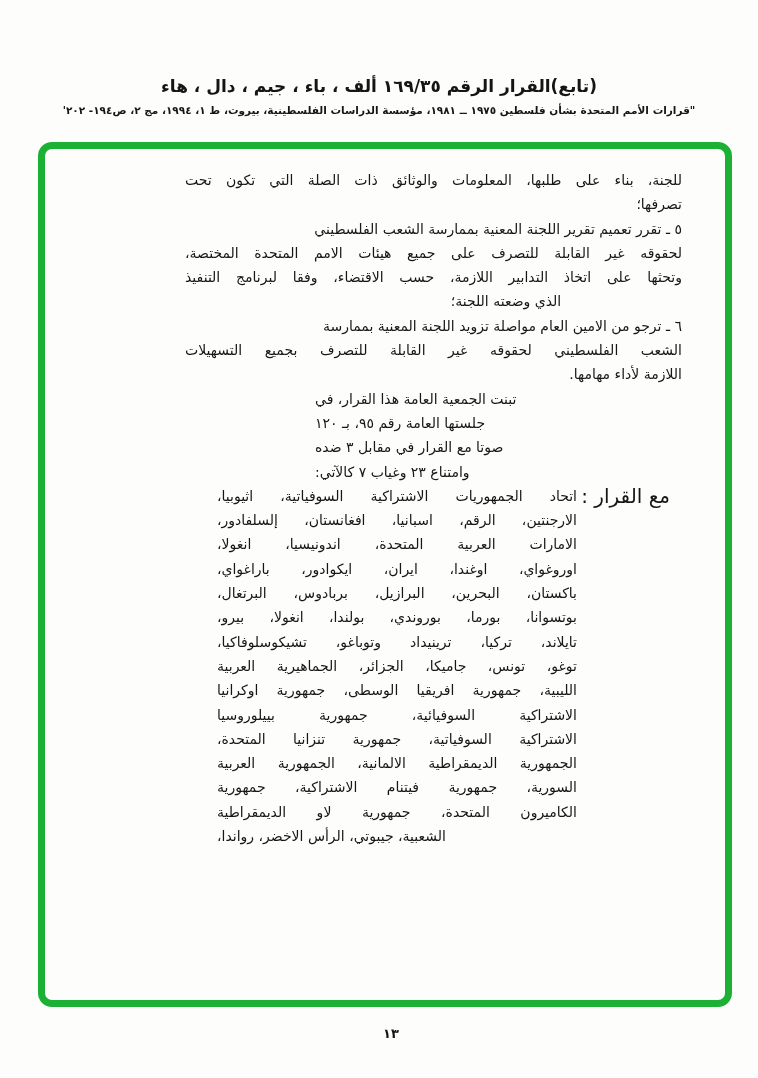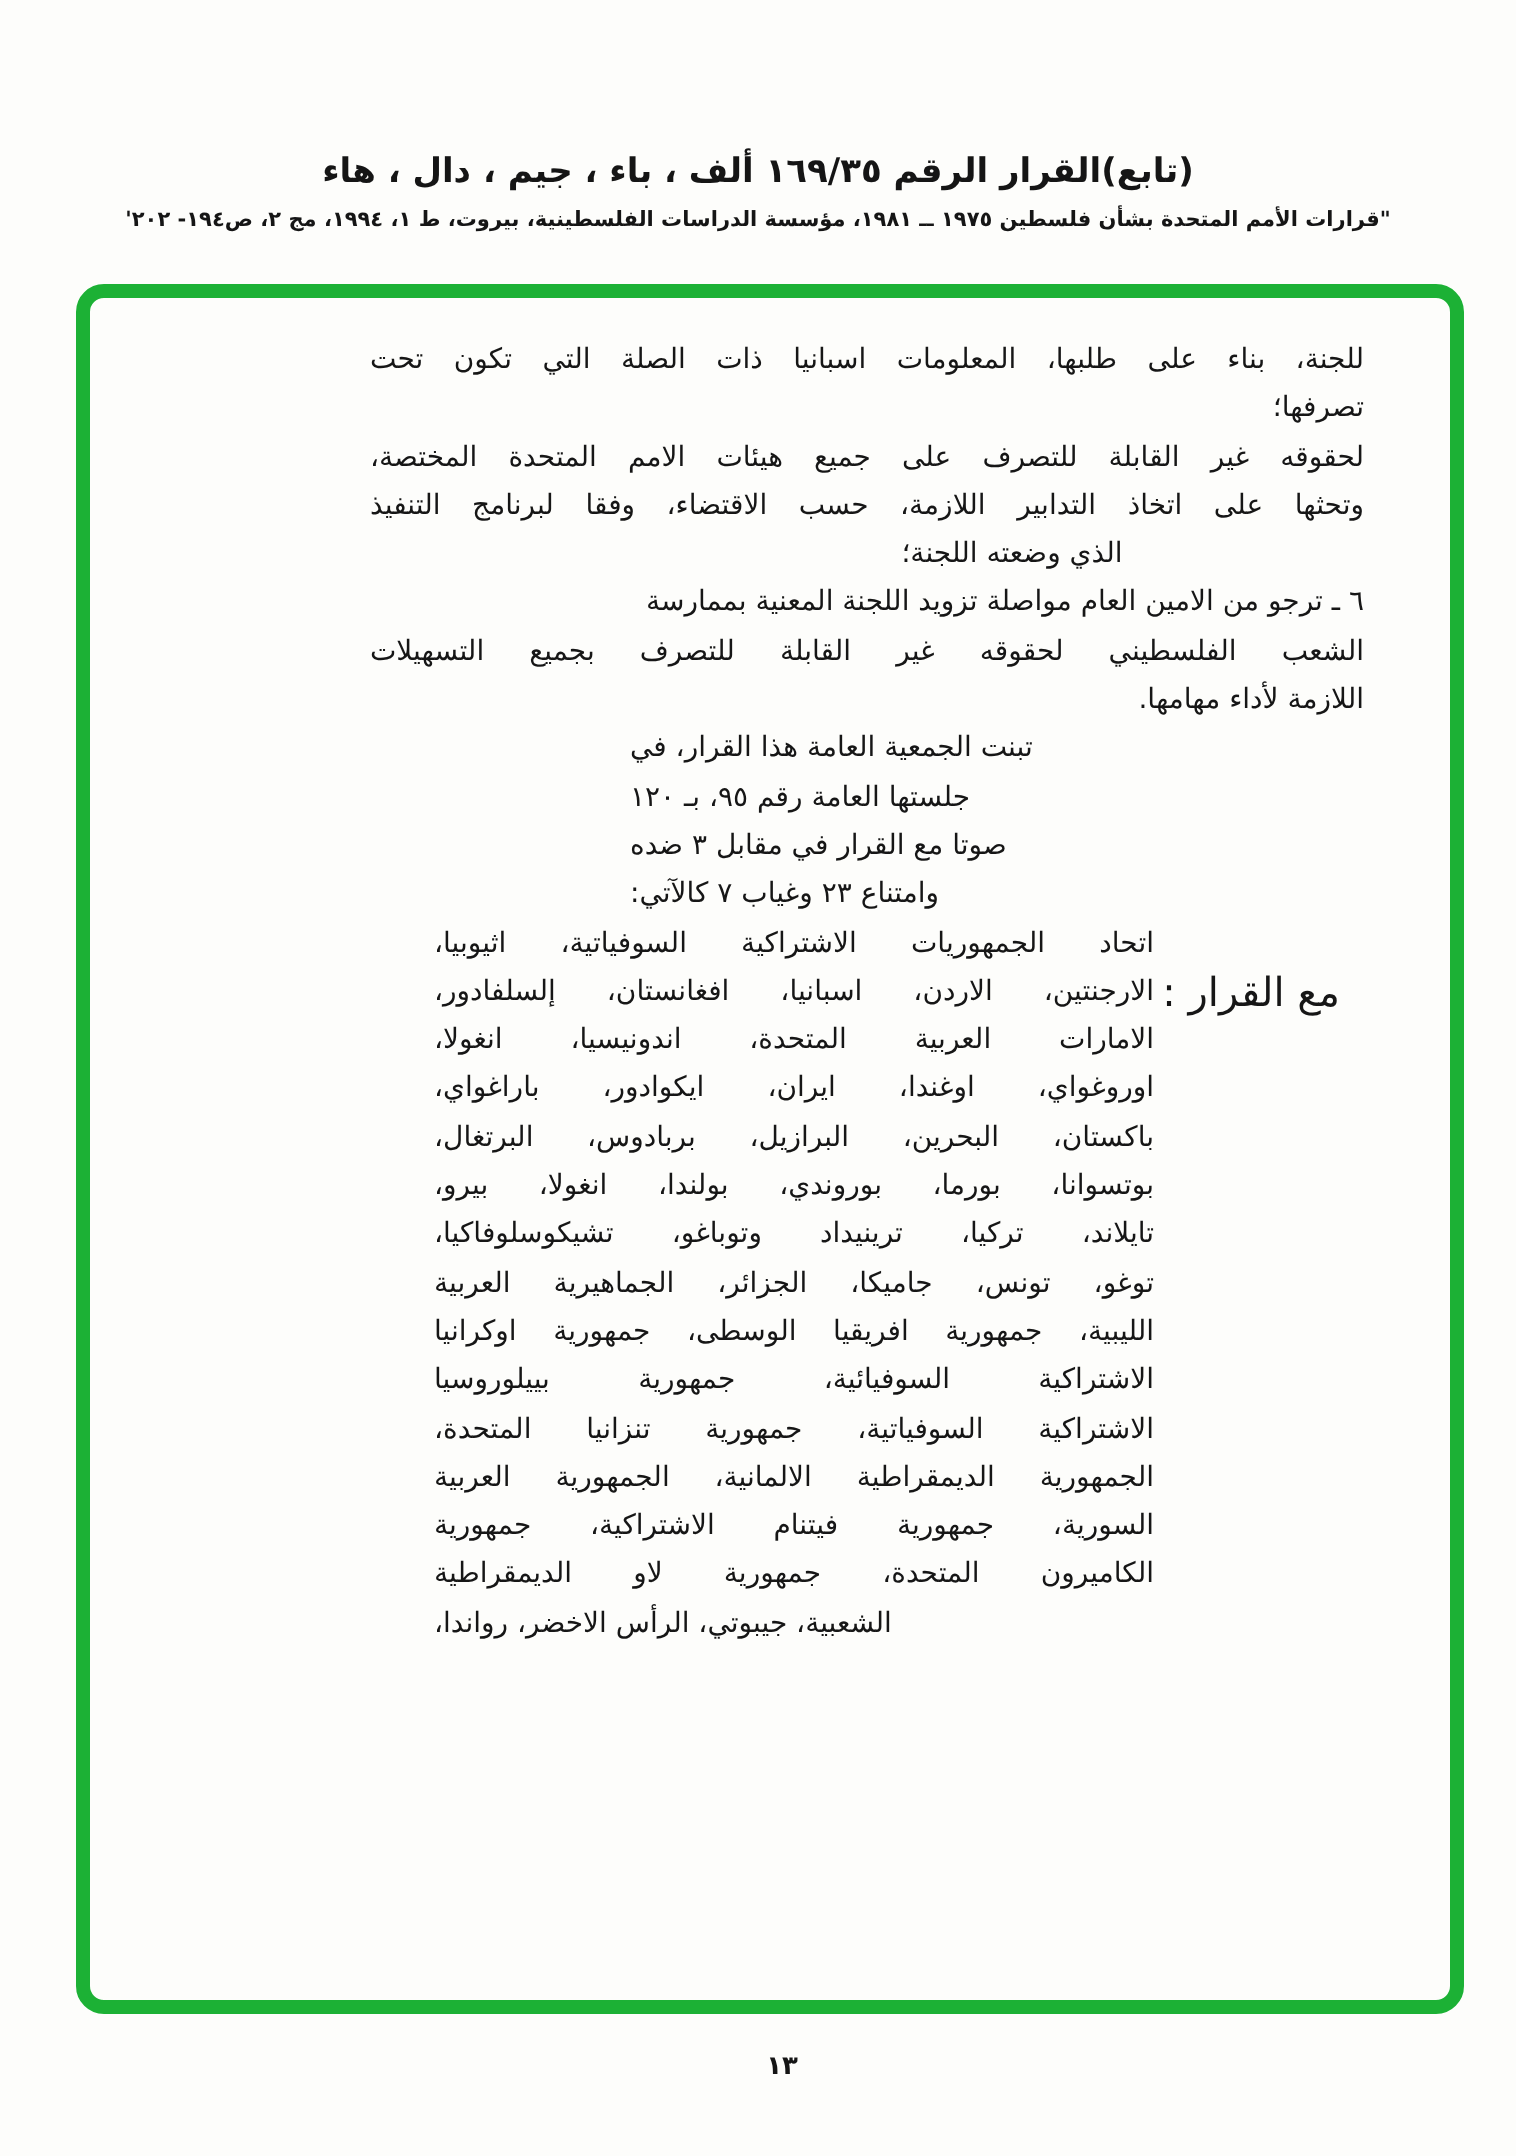--- a/index.html
+++ b/index.html
@@ -45,34 +45,35 @@
 <div id="page">
 
   <div id="doc-title" class="hline">(تابع)القرار الرقم ١٦٩/٣٥ ألف ، باء ، جيم ، دال ، هاء</div>
 
   <div id="doc-source" class="hline">"قرارات الأمم المتحدة بشأن فلسطين ١٩٧٥ ــ ١٩٨١، مؤسسة الدراسات الفلسطينية، بيروت، ط ١، ١٩٩٤، مج ٢، ص١٩٤- ٢٠٢'</div>
 
   <div id="frame" style="border-color: rgb(28, 177, 53);"></div>
 
   <div id="lines">
     <div id="list-label">مع القرار :</div>
-  <div class="line j">للجنة، بناء على طلبها، المعلومات اسبانيا ذات الصلة التي تكون تحت</div>
+  <div class="line j">للجنة، بناء على طلبها، المعلومات والوثائق ذات الصلة التي تكون تحت</div>
       <div class="line r">تصرفها؛</div>
+      <div class="line r">٥ ـ تقرر تعميم تقرير اللجنة المعنية بممارسة الشعب الفلسطيني</div>
       <div class="line j">لحقوقه غير القابلة للتصرف على جميع هيئات الامم المتحدة المختصة،</div>
       <div class="line j">وتحثها على اتخاذ التدابير اللازمة، حسب الاقتضاء، وفقا لبرنامج التنفيذ</div>
       <div class="line cm">الذي وضعته اللجنة؛</div>
       <div class="line r">٦ ـ ترجو من الامين العام مواصلة تزويد اللجنة المعنية بممارسة</div>
       <div class="line j">الشعب الفلسطيني لحقوقه غير القابلة للتصرف بجميع التسهيلات</div>
       <div class="line cl">اللازمة لأداء مهامها.</div>
       <div class="line note">تبنت الجمعية العامة هذا القرار، في</div>
       <div class="line note">جلستها العامة رقم ٩٥، بـ ١٢٠</div>
       <div class="line note">صوتا مع القرار في مقابل ٣ ضده</div>
       <div class="line note">وامتناع ٢٣ وغياب ٧ كالآتي:</div>
       <div class="line lj">اتحاد الجمهوريات الاشتراكية السوفياتية، اثيوبيا،</div>
-      <div class="line lj">الارجنتين، الاردن، اسبانيا، افغانستان، إلسلفادور،</div>
+      <div class="line lj">الارجنتين، الرقم، اسبانيا، افغانستان، إلسلفادور،</div>
       <div class="line lj">الامارات العربية المتحدة، اندونيسيا، انغولا،</div>
       <div class="line lj">اوروغواي، اوغندا، ايران، ايكوادور، باراغواي،</div>
       <div class="line lj">باكستان، البحرين، البرازيل، بربادوس، البرتغال،</div>
       <div class="line lj">بوتسوانا، بورما، بوروندي، بولندا، انغولا، بيرو،</div>
       <div class="line lj">تايلاند، تركيا، ترينيداد وتوباغو، تشيكوسلوفاكيا،</div>
       <div class="line lj">توغو، تونس، جاميكا، الجزائر، الجماهيرية العربية</div>
       <div class="line lj">الليبية، جمهورية افريقيا الوسطى، جمهورية اوكرانيا</div>
       <div class="line lj">الاشتراكية السوفيائية، جمهورية بييلوروسيا</div>
       <div class="line lj">الاشتراكية السوفياتية، جمهورية تنزانيا المتحدة،</div>
       <div class="line lj">الجمهورية الديمقراطية الالمانية، الجمهورية العربية</div>

